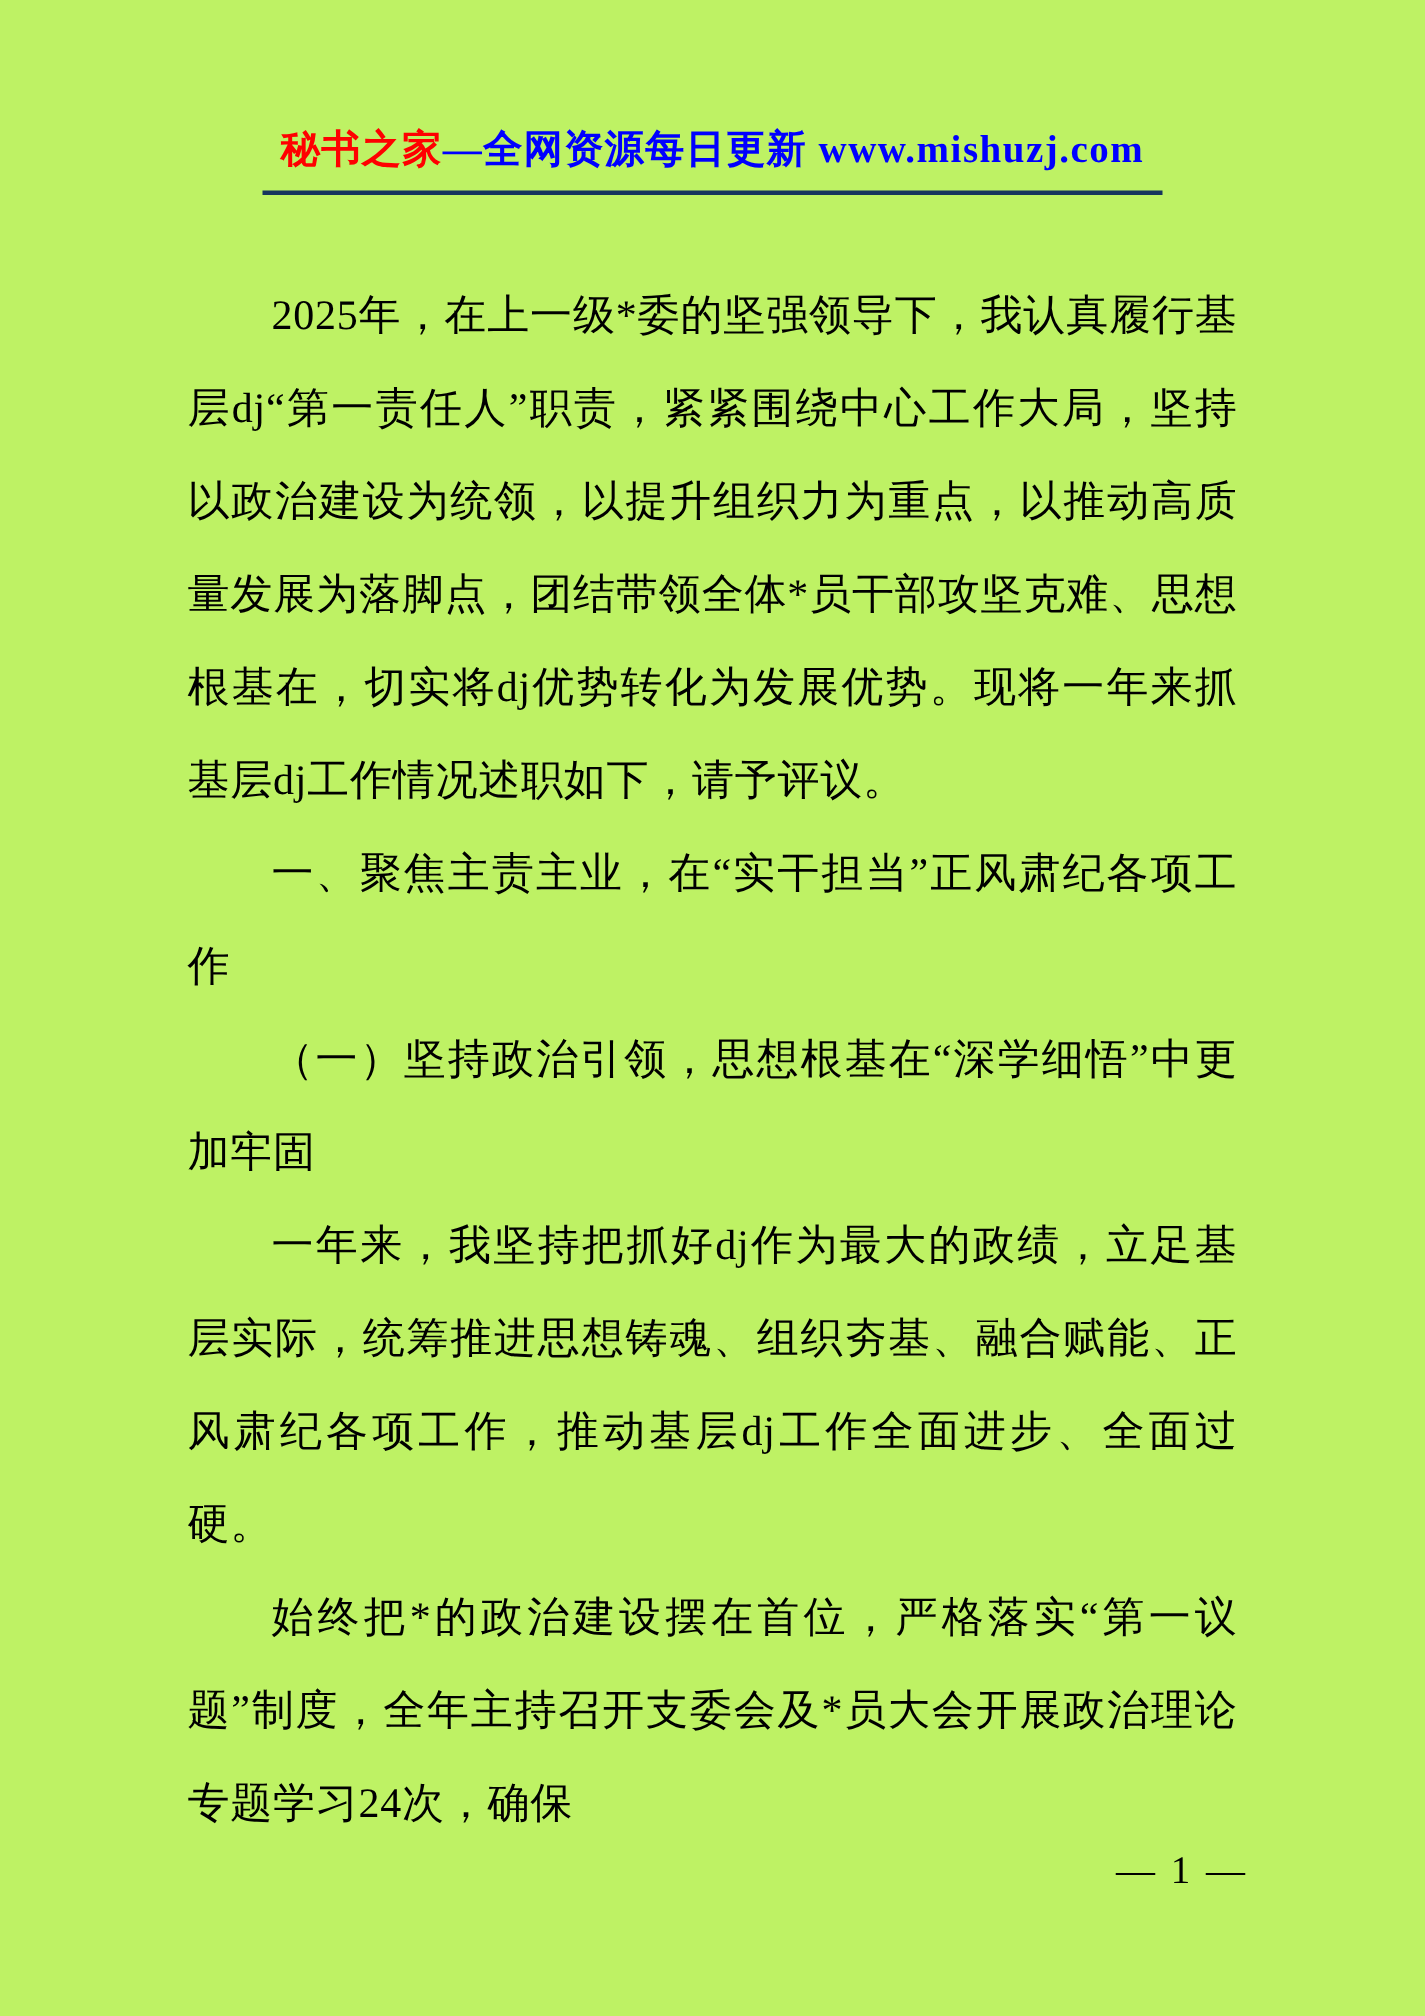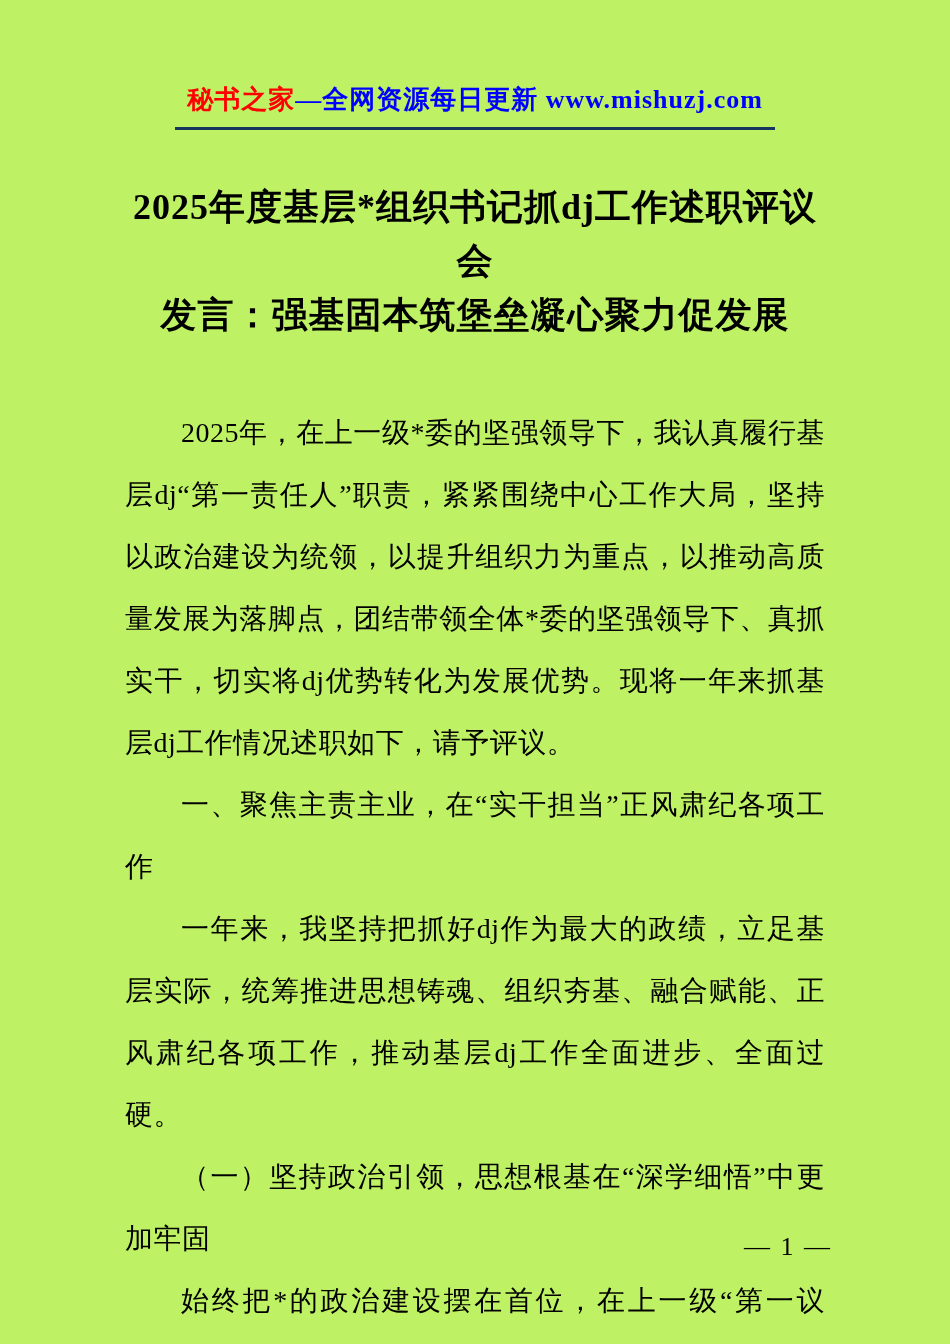--- a/index.html
+++ b/index.html
@@ -70,30 +70,26 @@
 <body>
 
 <div class="page">
 
   <div class="header">
     <div class="header-inner">
       <span class="brand">秘书之家</span><span class="tagline">—全网资源每日更新 www.mishuzj.com</span>
     </div>
   </div>
 
-  <h1 class="doc-title">
-    <span class="title-line">2025年度基层*组织书记抓dj工作述职评议会</span>
-    <span class="title-line">发言：强基固本筑堡垒凝心聚力促发展</span>
-  </h1>
 
   <div class="doc-body">
-      <p><span>2025年，在上一级*委的坚强领导下，我认真履行基层dj“</span><span class="bold">第一</span><span>责任人”职责，紧紧围绕中心工作大局，坚持以政治建设为统领，以提升组织力为重点，以推动高质量发展为落脚点，团结带领全体*委的坚强领导下、真抓实干，切实将dj优势转化为发展优势。现将一年来抓基层dj工作情况述职如下，请予评议。</span></p>
+      <p><span>2025年，在上一级*委的坚强领导下，我认真履行基层dj“</span><span class="bold">第一</span><span>责任人”职责，紧紧围绕中心工作大局，坚持以政治建设为统领，以提升组织力为重点，以推动高质量发展为落脚点，团结带领全体*员干部攻坚克难、思想根基在，切实将dj优势转化为发展优势。现将一年来抓基层dj工作情况述职如下，请予评议。</span></p>
       <p><span>一、聚焦主责主业，在“实干担当”正风肃纪各项工作</span></p>
+      <p><span>（一）坚持政治引领，思想根基在“深学细悟”中更加牢固</span></p>
       <p><span>一年来，我坚持把抓好dj作为最大的政绩，立足基层实际，统筹推进思想铸魂、组织夯基、融合赋能、正风肃纪各项工作，推动基层dj工作全面进步、全面过硬。</span></p>
-      <p><span>（一）坚持政治引领，思想根基在“深学细悟”中更加牢固</span></p>
-      <p><span>始终把*的政治建设摆在首位，在上一级“</span><span class="bold">第一</span><span>议题”制度，全年主持召开支委会及*员大会开展政治理论专题学习24次，确保</span></p>
+      <p><span>始终把*的政治建设摆在首位，严格落实“</span><span class="bold">第一</span><span>议题”制度，全年主持召开支委会及*员大会开展政治理论专题学习24次，确保</span></p>
     </div>
 
   <div class="footer">
     <span>— 1 —</span>
   </div>
 
 </div>
 
 </body></html>

